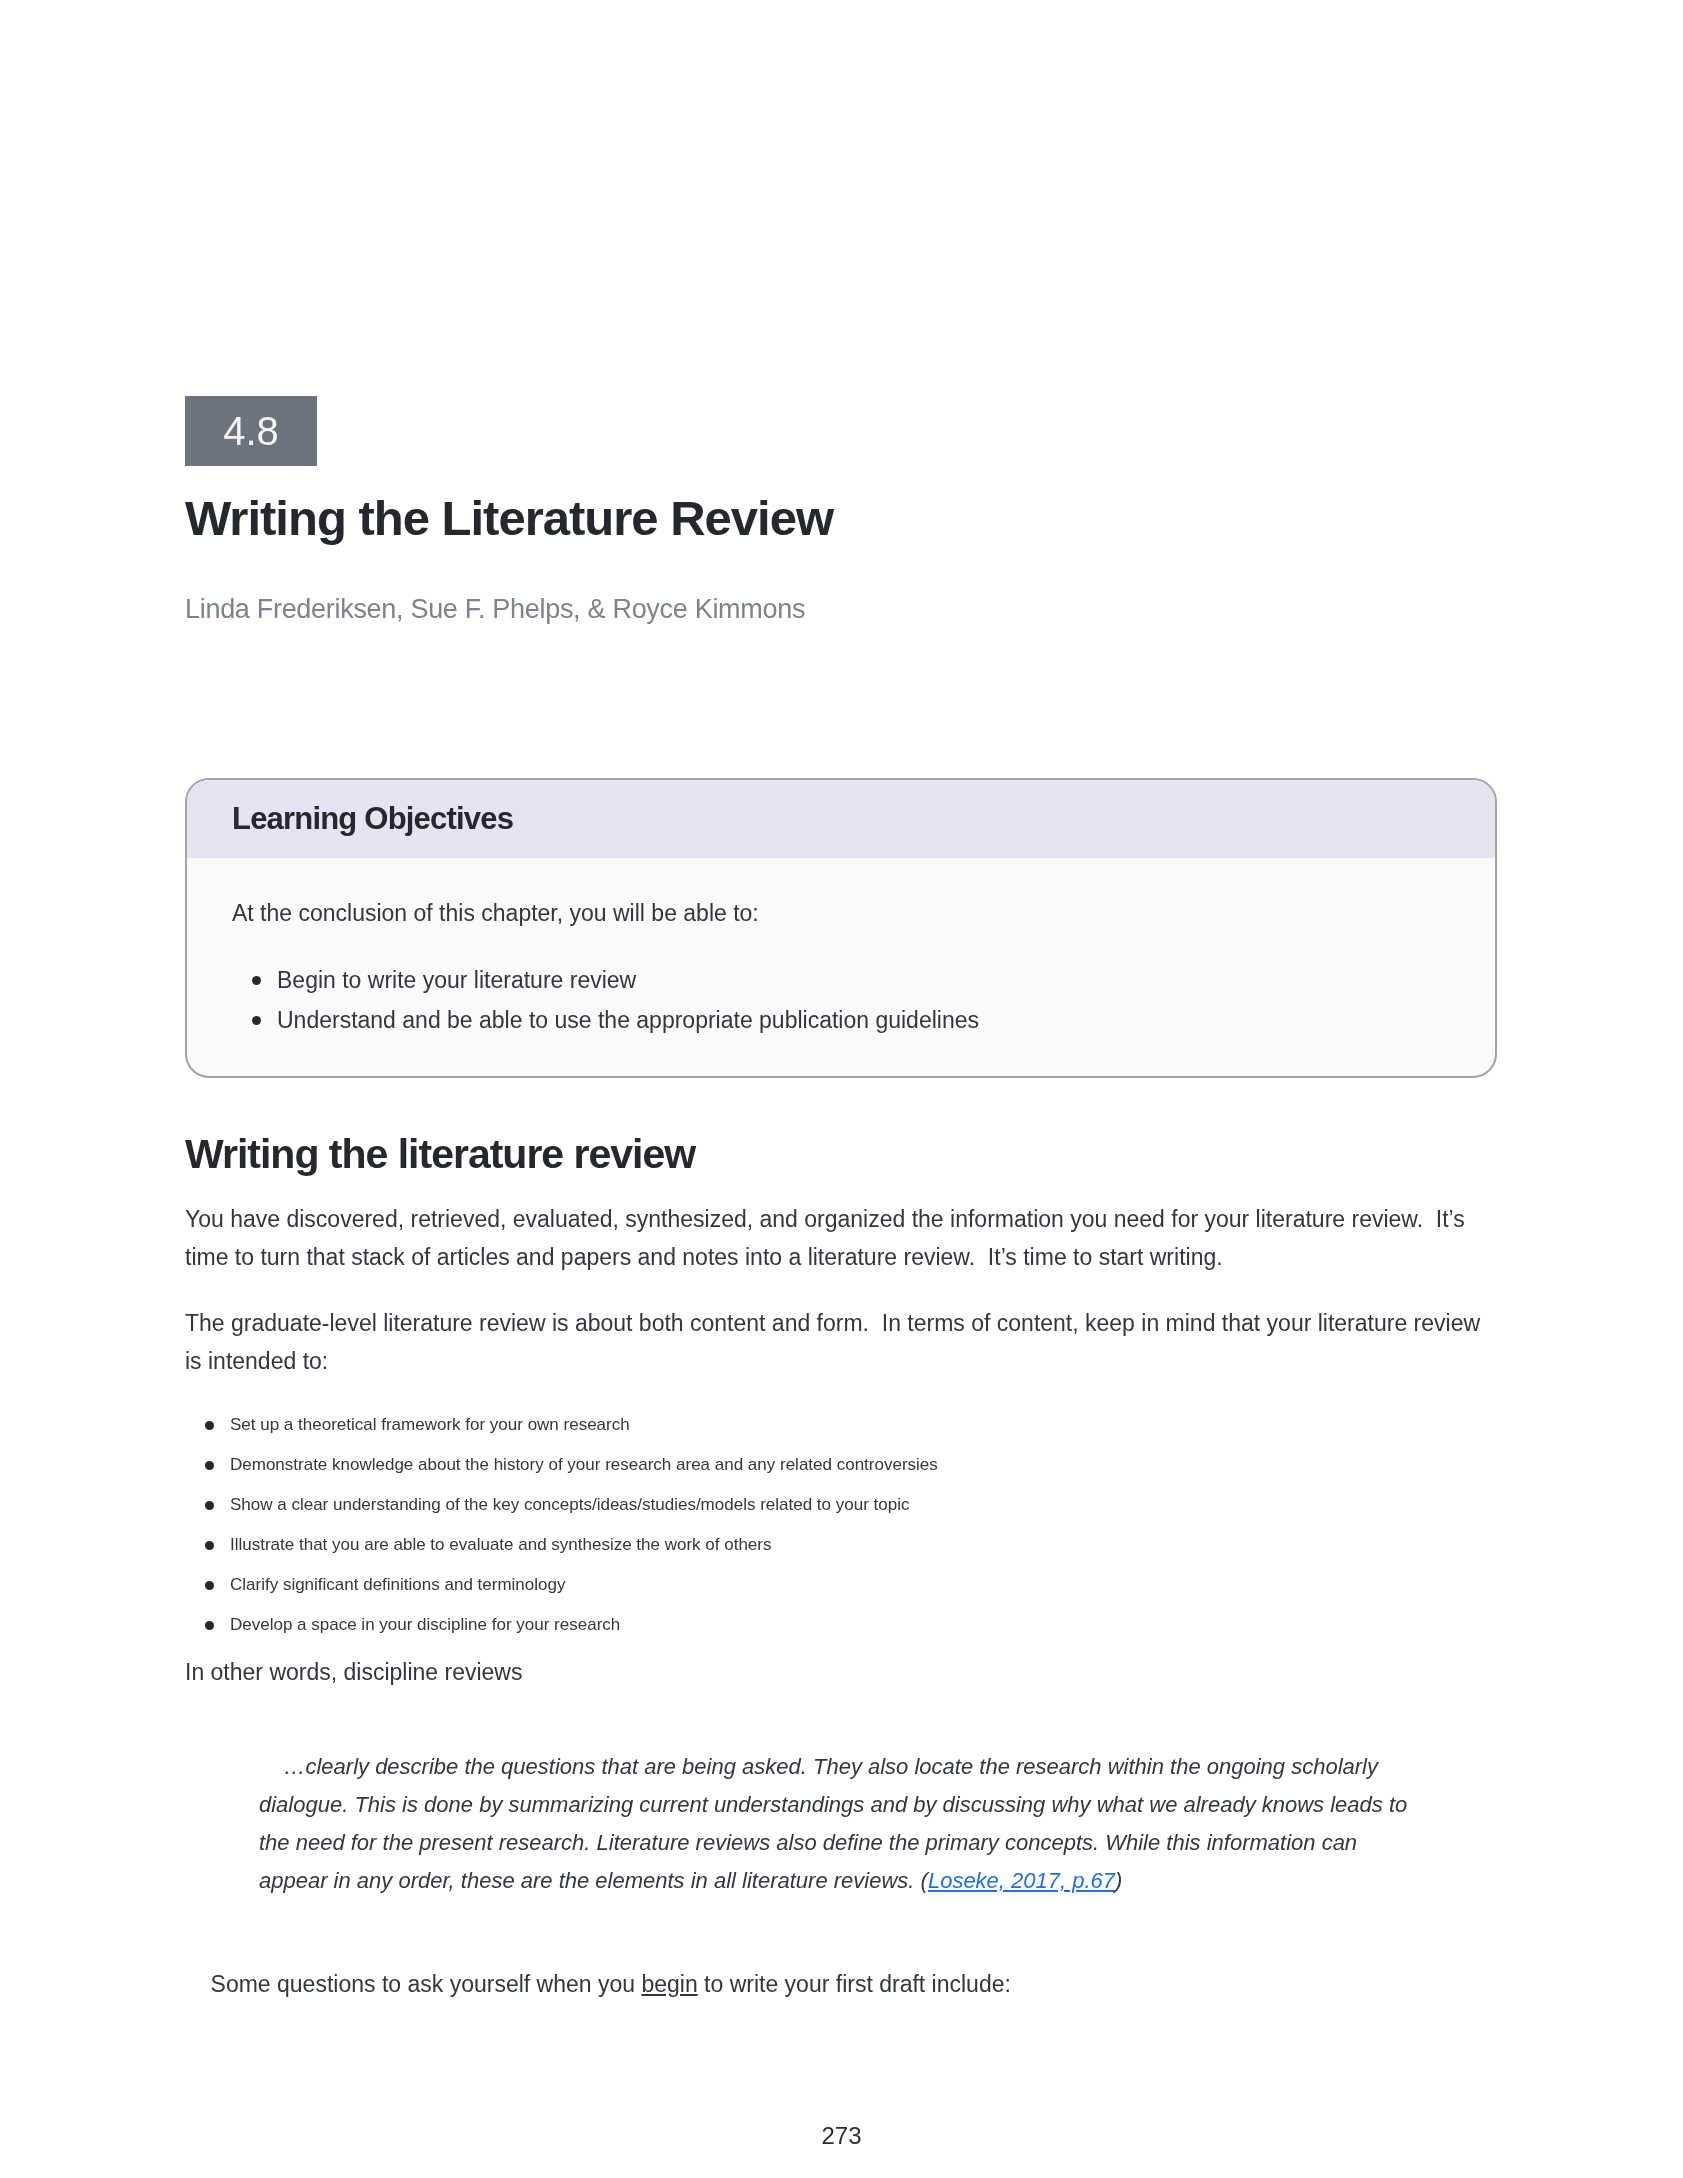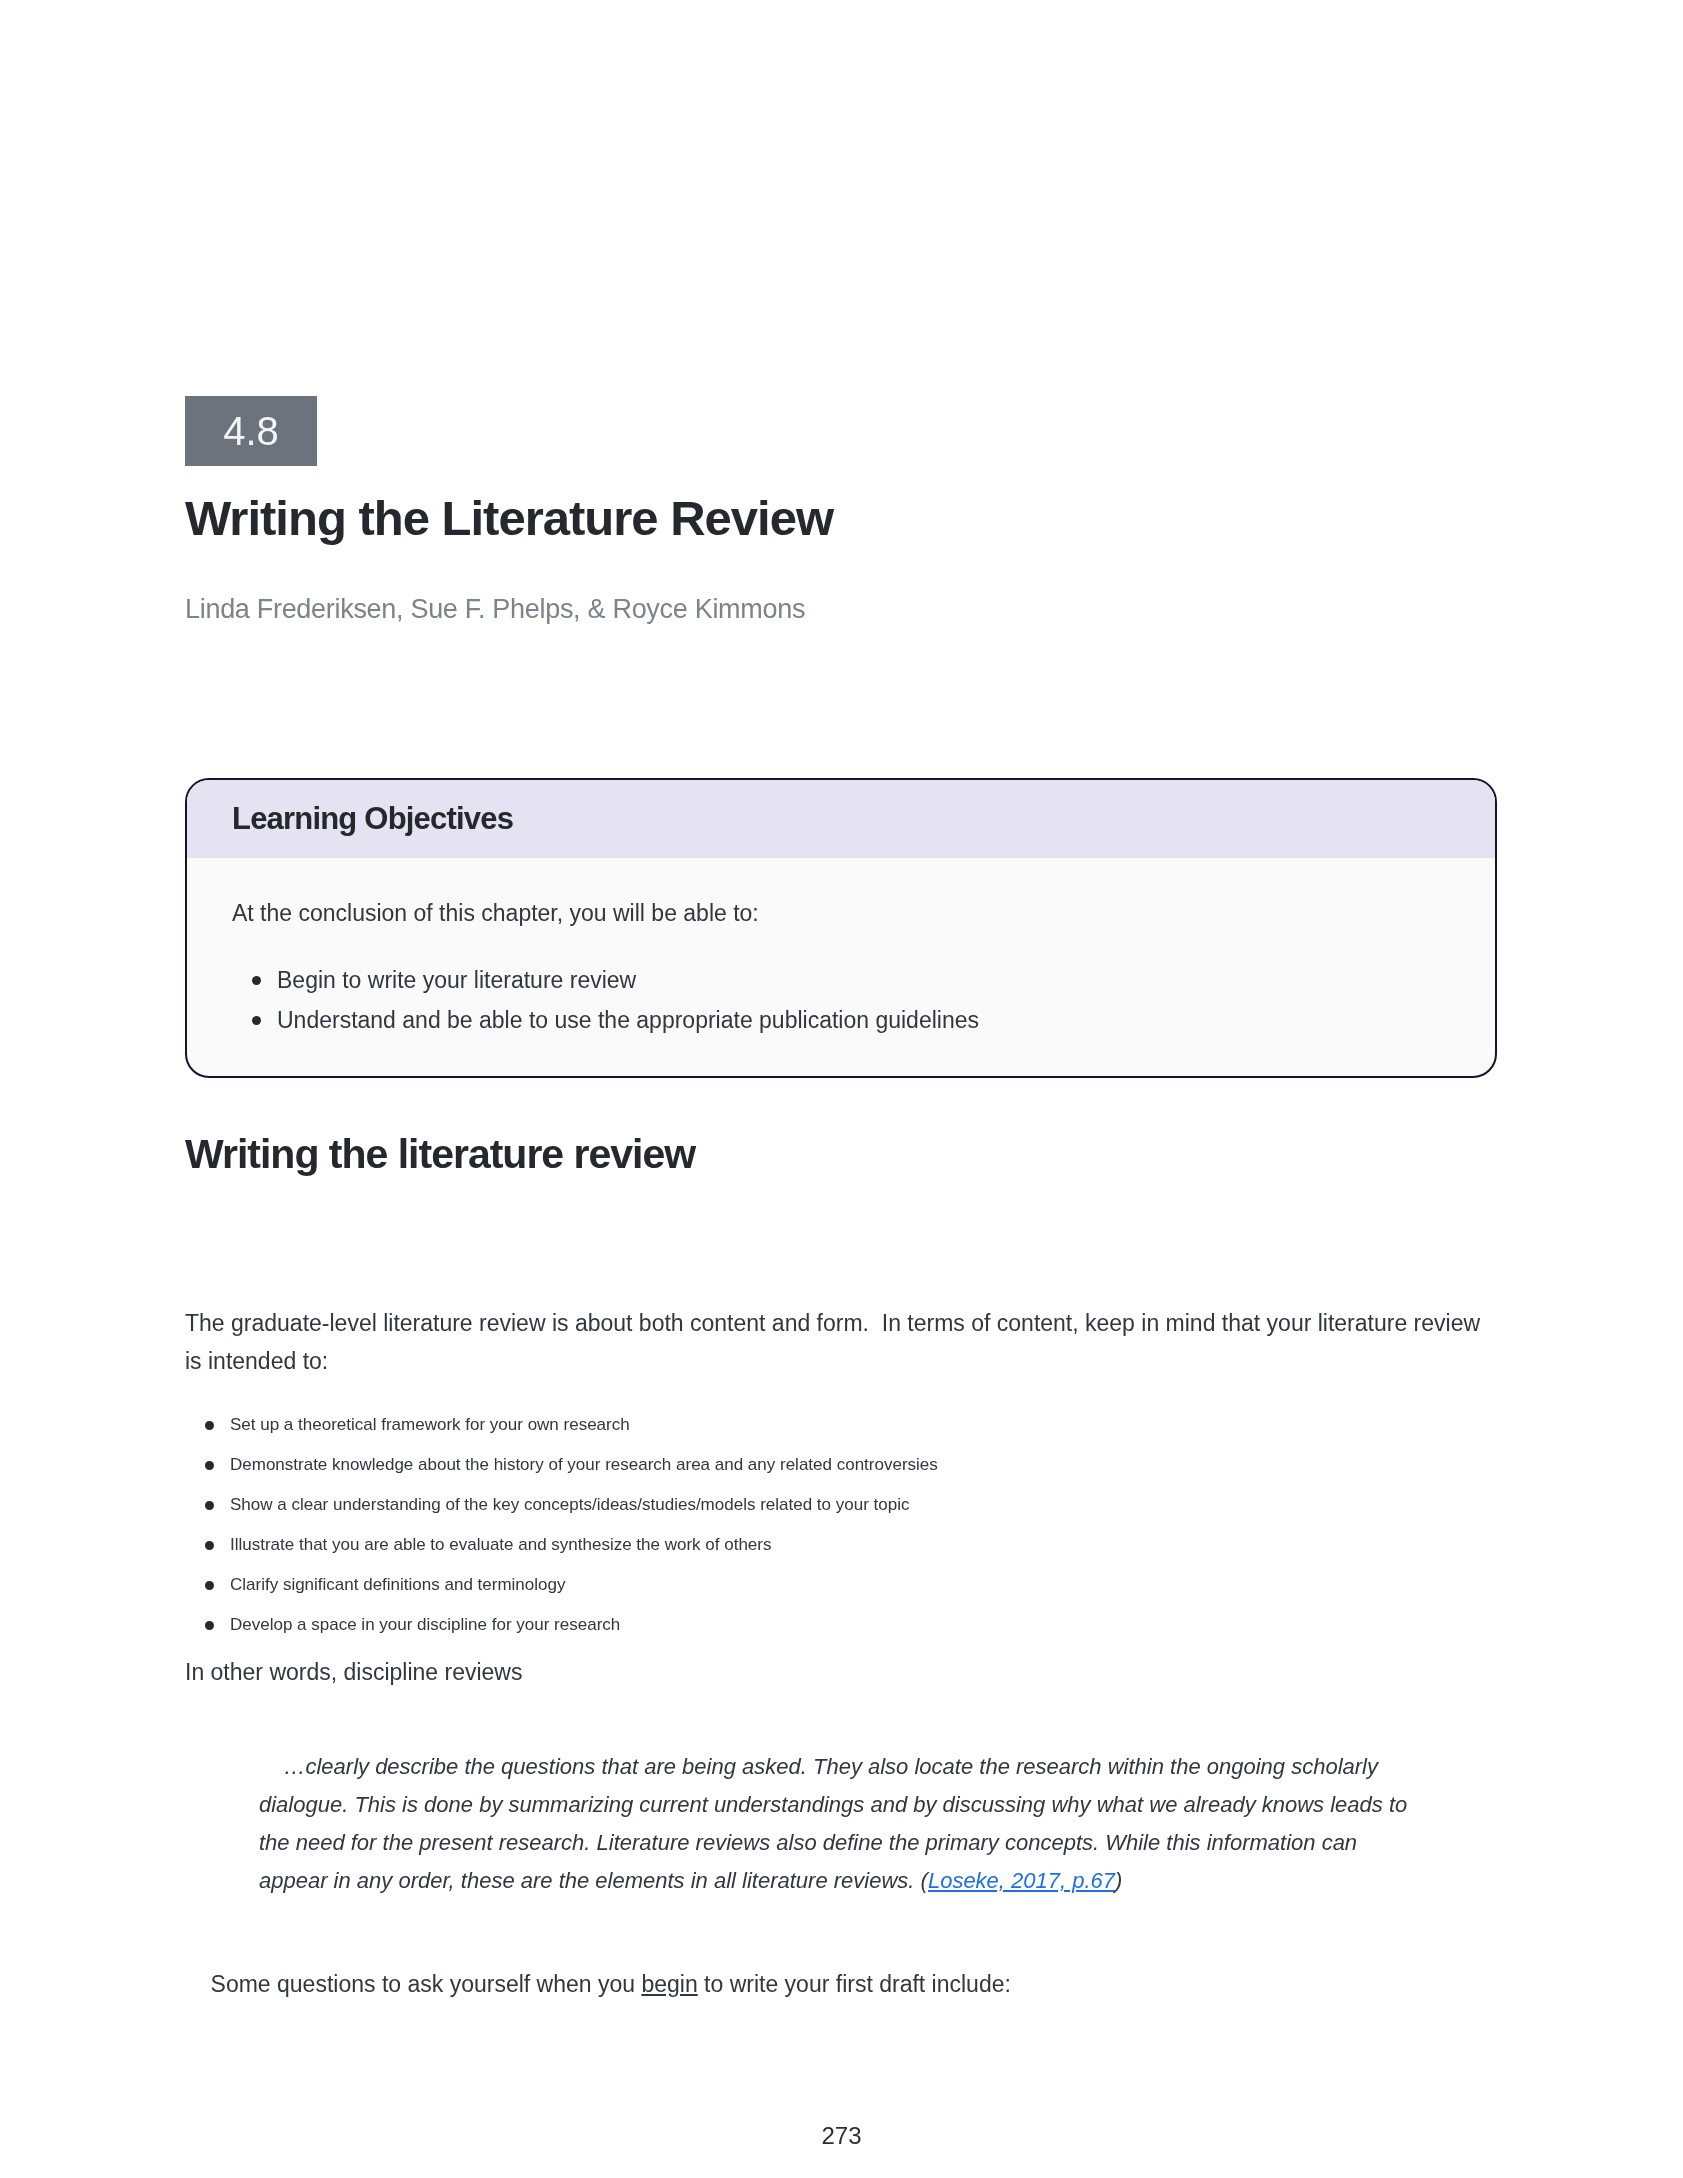--- a/index.html
+++ b/index.html
@@ -37,21 +37,21 @@
     font-size: 27px;
     color: #7d838b;
     letter-spacing: -0.3px;
   }
 
   
   .lo-box {
     left: 185px; top: 730px;
     width: 1312px; height: 300px;
     box-sizing: border-box;
-    border: 2px solid #0f172a;
+    border: 2px solid #a3a3a3;
     border-radius: 24px;
     background: #fafafa;
     overflow: hidden;
   }
   .lo-header {
     height: 78px;
     background: #e5e2f2;
     display: flex; align-items: center;
     padding: 0 45px;
     font-size: 31px; font-weight: bold;
@@ -169,20 +169,21 @@
       <div class="intro">At the conclusion of this chapter, you will be able to:</div>
       <ul class="bullets">
         <li>Begin to write your literature review</li>
         <li>Understand and be able to use the appropriate publication guidelines</li>
       </ul>
     </div>
   </div>
 
   <h2 class="abs section-heading" style="margin:0;">Writing the literature review</h2>
 
+  <p class="abs body-par par-1" style="margin:0;">You have discovered, retrieved, evaluated, synthesized, and organized the information you need for your literature review.  It’s time to turn that stack of articles and papers and notes into a literature review.  It’s time to start writing.</p>
 
   <p class="abs body-par par-2" style="margin:0;">The graduate-level literature review is about both content and form.  In terms of content, keep in mind that your literature review is intended to:</p>
 
   <ul class="abs bullets main-list">
     <li>Set up a theoretical framework for your own research</li>
     <li>Demonstrate knowledge about the history of your research area and any related controversies</li>
     <li>Show a clear understanding of the key concepts/ideas/studies/models related to your topic</li>
     <li>Illustrate that you are able to evaluate and synthesize the work of others</li>
     <li>Clarify significant definitions and terminology</li>
     <li>Develop a space in your discipline for your research</li>

